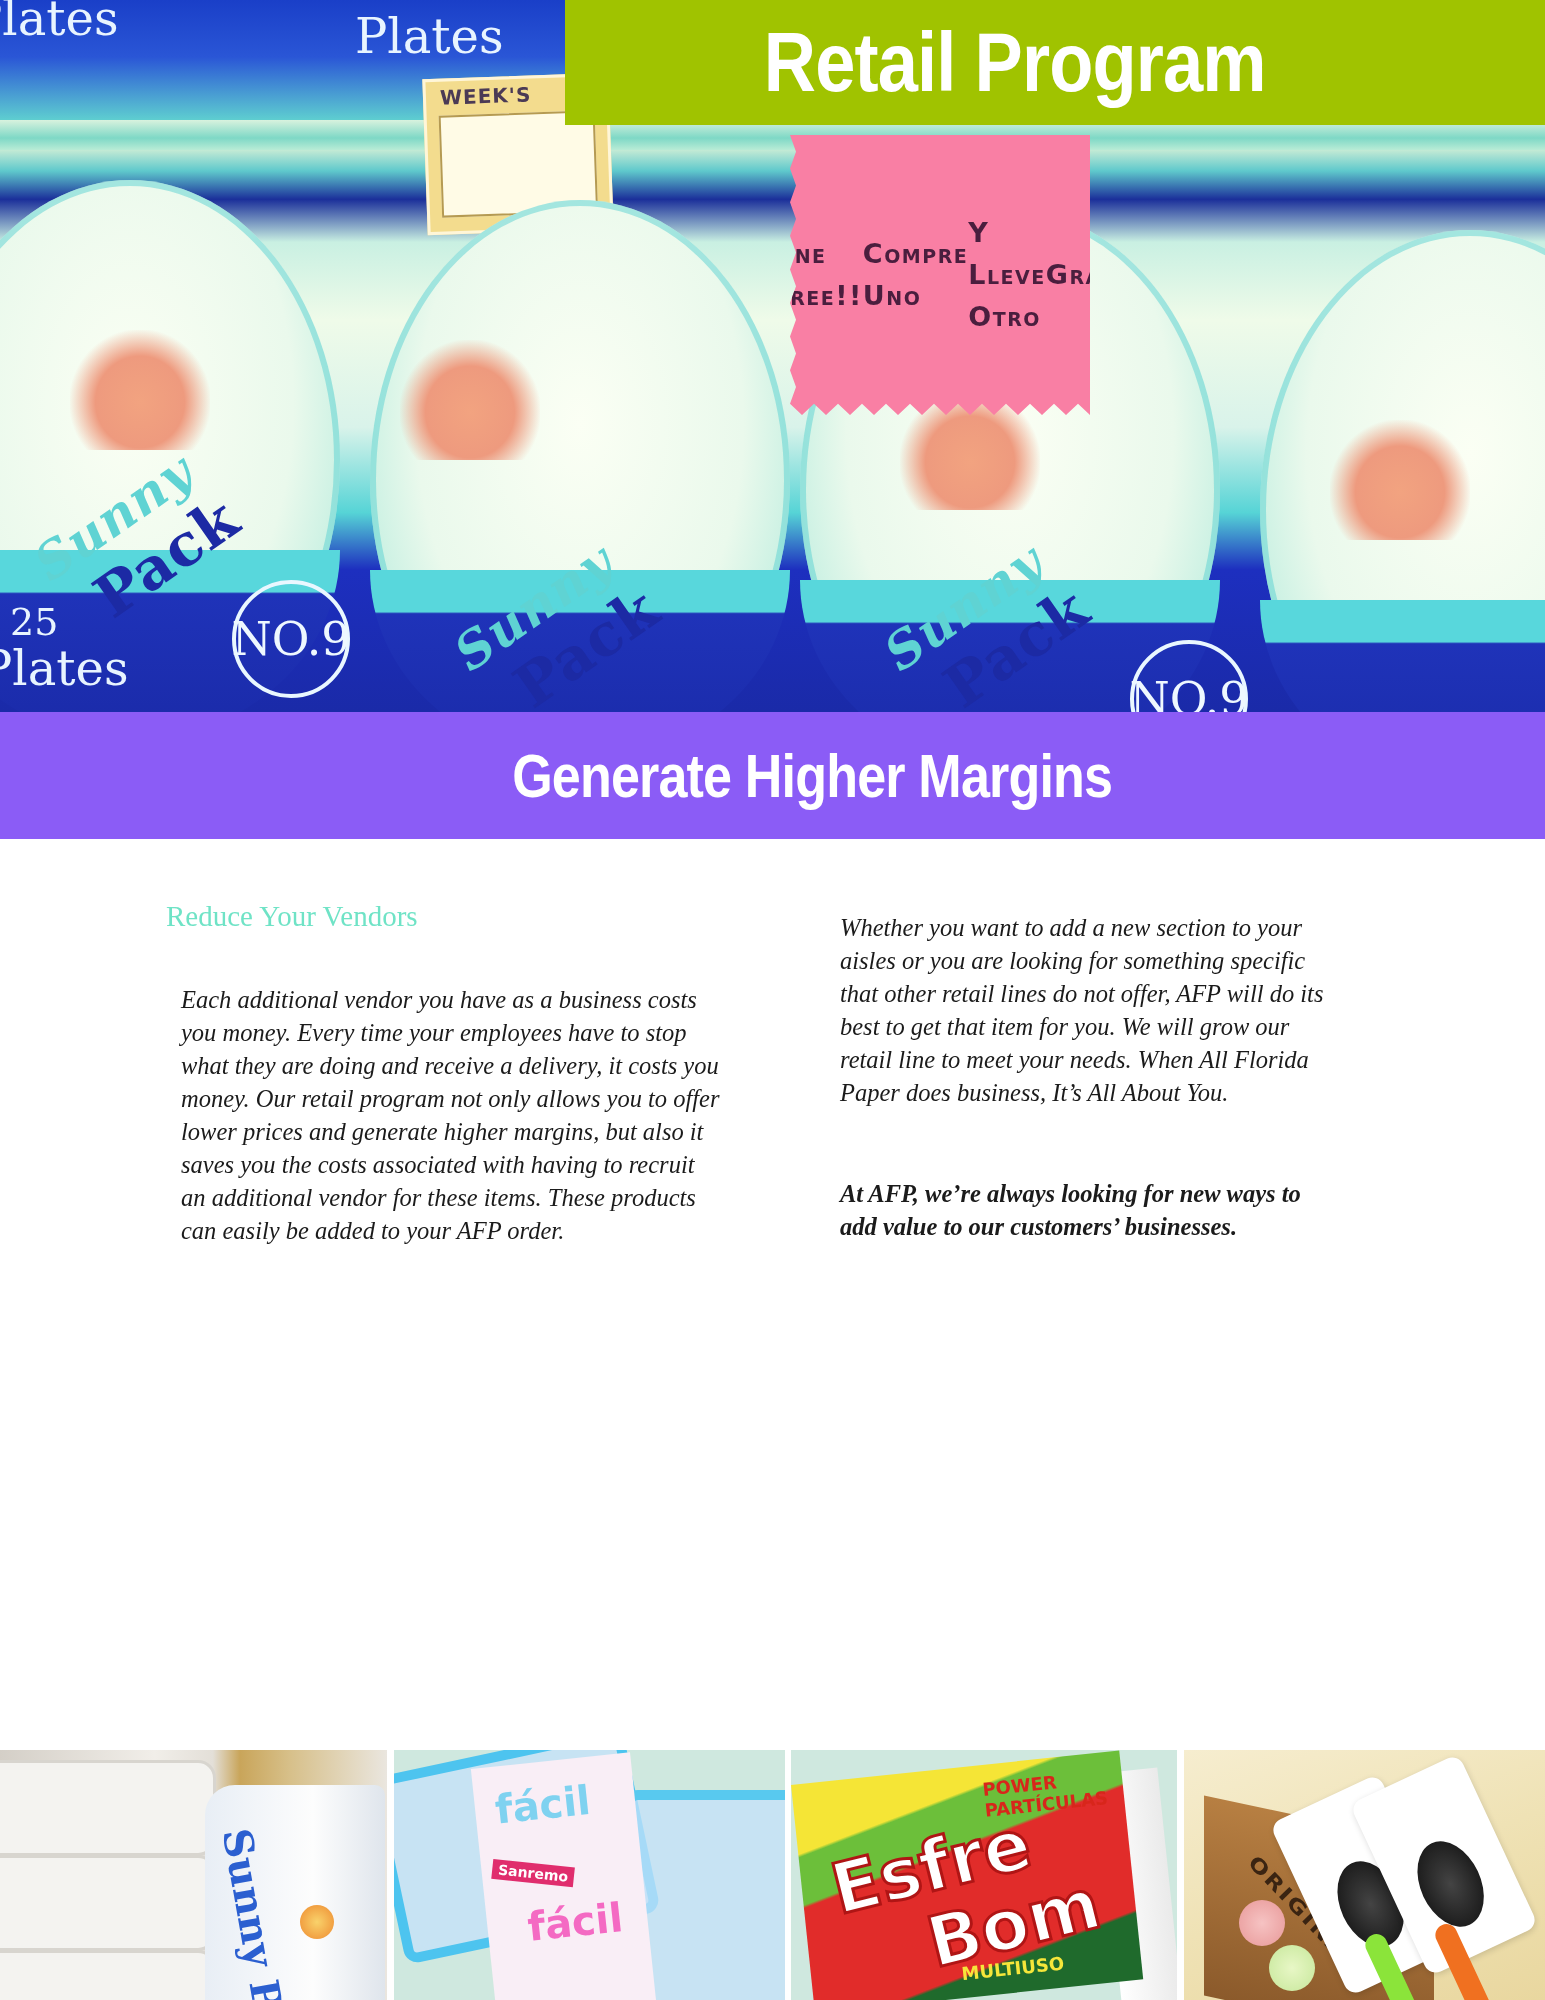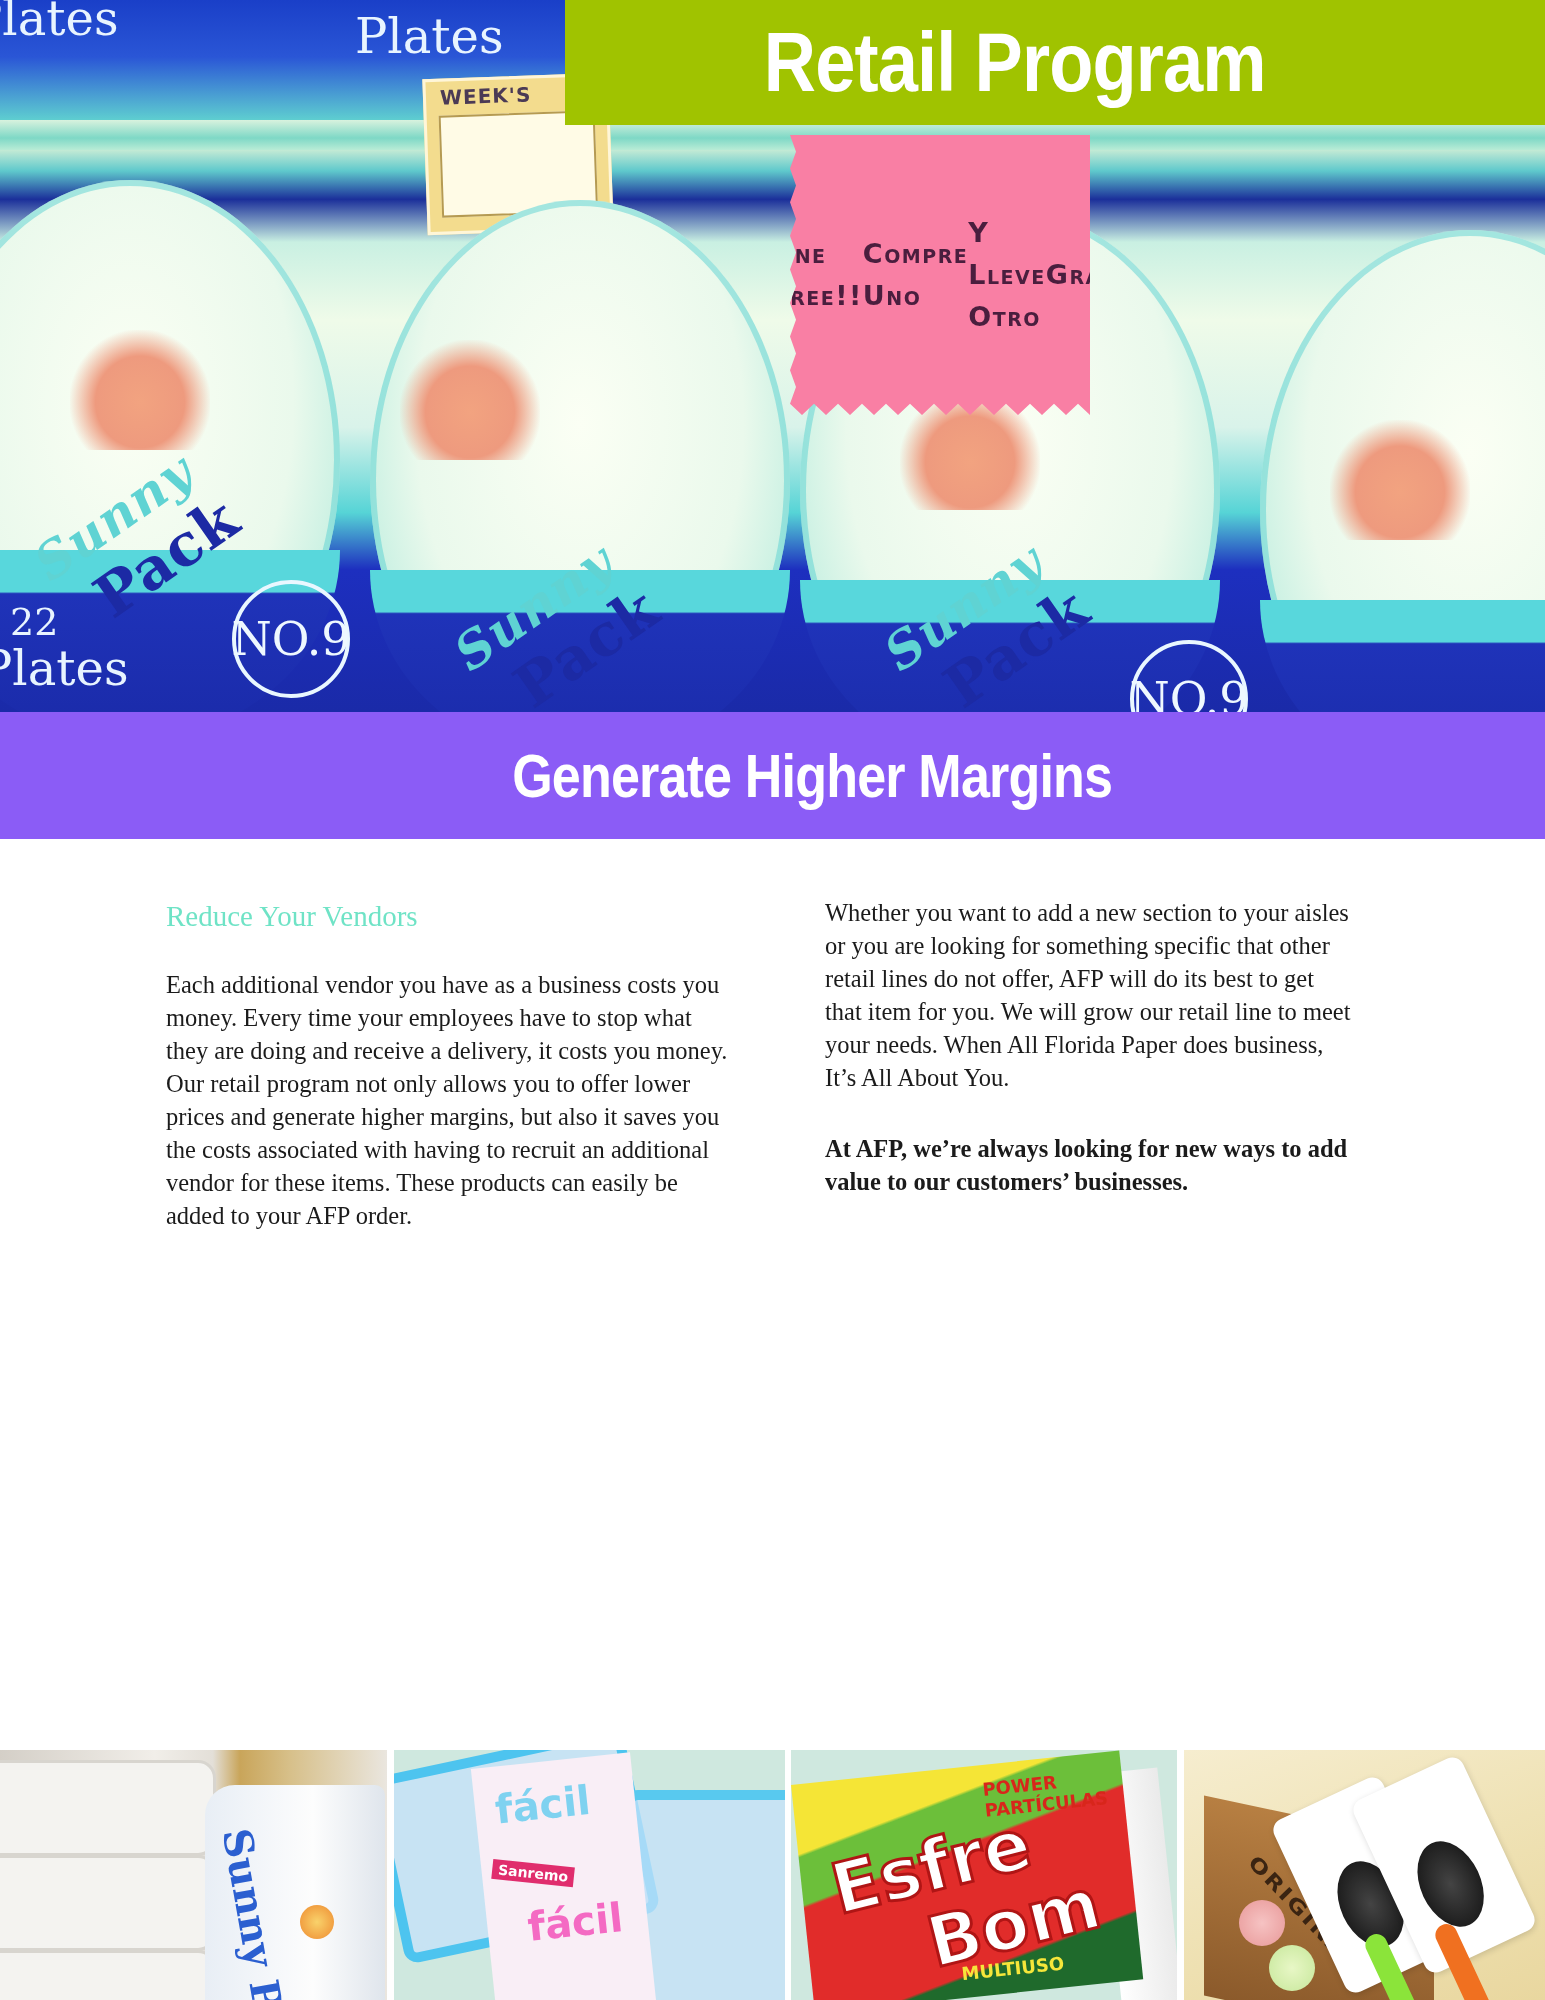--- a/index.html
+++ b/index.html
@@ -71,21 +71,21 @@
   }
   .sub-band .t {
     color:#ffffff; font-family:"Liberation Sans","DejaVu Sans",sans-serif; font-weight:bold;
     font-size: 62px; transform: scaleX(0.84); letter-spacing: -1px;
   }
   
   .col { position:absolute; top: 895px; font-size: 24.5px; line-height: 33px; color:#1b1b1b; }
   .col-left { left: 166px; width: 570px; }
   .col-right { left: 825px; width: 530px; top: 896px; }
   .heading { color:#6fe3c6; font-size: 29px; line-height: 43px; margin:0; font-weight: normal; }
-  .para { margin:0; }
+  .para { margin:15px;font-style:italic; }
   .gap-h { height: 30px; }
   .gap-p { height: 40px; }
   .bold { font-weight: bold; }
   
   .strip { position:absolute; top: 1750px; height: 250px; overflow:hidden; }
   .p1 { left:0; width:387px; background: linear-gradient(90deg,#d4cfc7 0%,#f1eee9 40%,#e3dfd8 55%,#c9a55a 62%,#d7c08a 75%,#eae6df 100%); }
   .p2 { left:394px; width:391px; background:#cfe8df; }
   .p3 { left:791px; width:386px; background:#cfe8df; }
   .p4 { left:1184px; width:361px; background: linear-gradient(160deg,#f6edcf 0%,#efe2b5 50%,#e9d79f 100%); }
   .foam { position:absolute; background:#f4f3f0; border:3px solid #d8d5cf; border-radius: 18px; }
@@ -148,21 +148,21 @@
     <span class="sunny">Sunny</span>
     <span>Pack</span>
   </div>
 
   <div class="no9" style="left:232px; top:580px;">
     <span>NO.9</span>
   </div>
   <div class="no9" style="left:1130px; top:640px;">
     <span>NO.9</span>
   </div>
-  <div class="plates-text" style="left:10px; top:600px; font-size:38px;">22</div>
+  <div class="plates-text" style="left:10px; top:600px; font-size:38px;">25</div>
   <div class="plates-text" style="left:-20px; top:640px;">Plates</div>
   <div class="plates-text" style="left:-30px; top:-10px;">Plates</div>
   <div class="plates-text" style="left:355px; top:8px;">Plates</div>
 
   <div class="promo-sign">
     <span class="line">Buy One Get</span>
     <span class="line">One Free!!</span>
     <span class="line">Compre Uno</span>
     <span class="line">Y Lleve Otro</span>
     <span class="line">Gratis!!</span>

